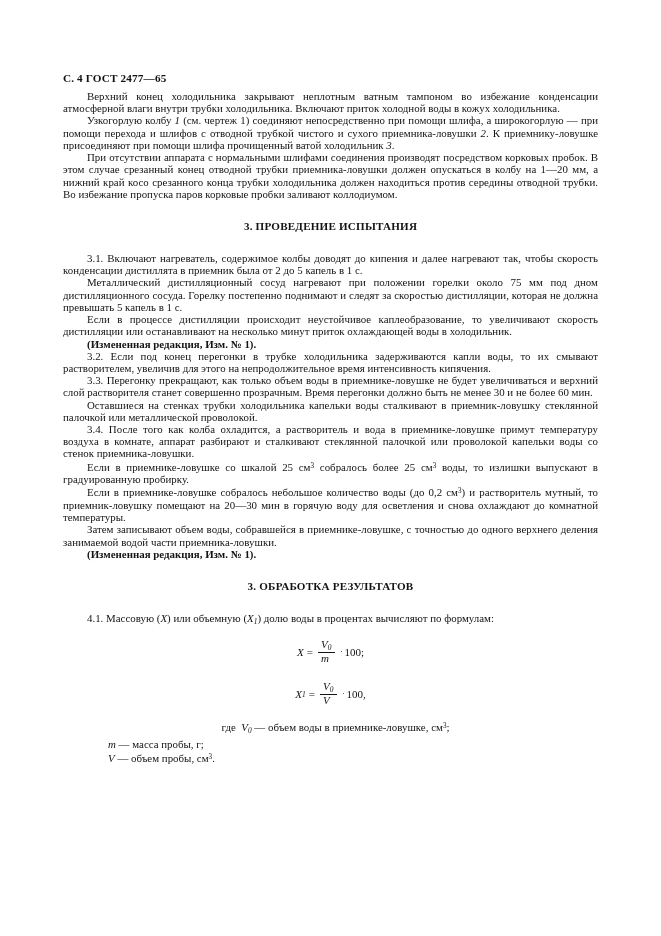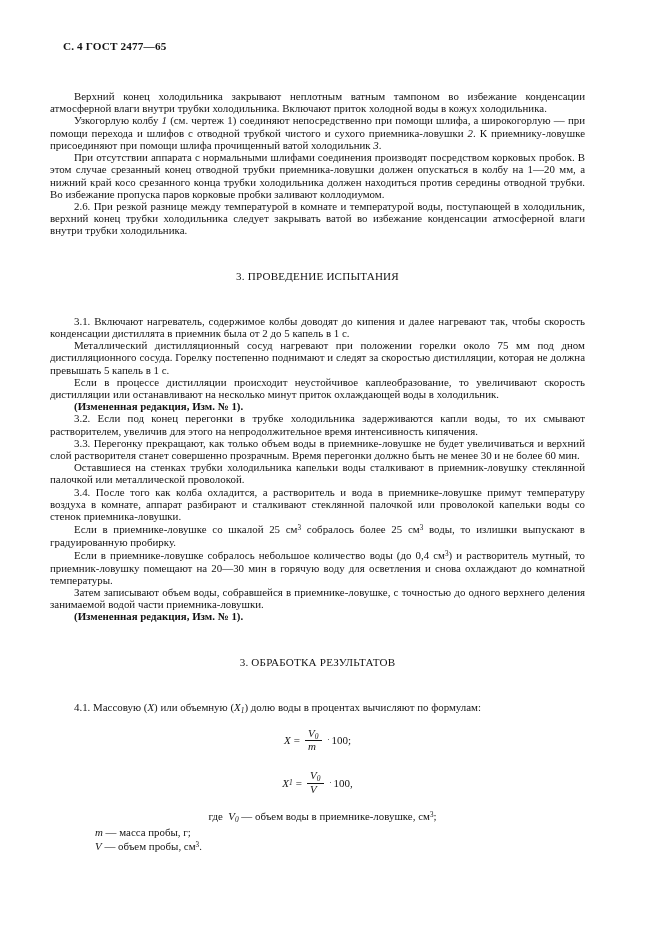--- a/index.html
+++ b/index.html
@@ -22,31 +22,31 @@
     left: 0; top: 0;
     width: 661px;
     height: 936px;
     background: #ffffff;
   }
 
   
   .running-head {
     position: absolute;
     left: 63px;
-    top: 40px;
+    top: 72px;
     font-size: 11.2px;
     font-weight: bold;
     letter-spacing: 0.15px;
     white-space: nowrap;
   }
 
   
   .body-col {
     position: absolute;
-    left: 50px;
+    left: 63px;
     top: 90px;
     width: 535px;
   }
 
   p.para {
     margin: 0;
     font-size: 10.9px;
     line-height: 12.22px;
     text-align: justify;
     text-indent: 24px;
@@ -57,23 +57,23 @@
   p.para.bold-note {
     font-weight: bold;
     text-align: left;
   }
 
   .b { font-weight: bold; }
   .i { font-style: italic; }
 
   
   h2.sec-title {
-    margin: 13px;
+    margin: 0;
     font-size: 11.1px;
-    font-weight: normal;
+    font-weight: bold;
     text-align: center;
     letter-spacing: 0.2px;
     text-indent: 0;
   }
 
   
   .gap-sec-before { height: 20px; }
   .gap-sec-after  { height: 20px; }
 
   
@@ -156,21 +156,20 @@
   <div class="running-head">С. 4 ГОСТ 2477—65</div>
 
   <div class="body-col">
 
     <p class="para">Верхний конец холодильника закрывают неплотным ватным тампоном во избежание конденсации атмосферной влаги внутри трубки холодильника. Включают приток холодной воды в кожух холодильника.</p>
 
     <p class="para"><span>Узкогорлую колбу </span><span class="i">1</span><span> (см. чертеж 1) соединяют непосредственно при помощи шлифа, а широкогорлую — при помощи перехода и шлифов с отводной трубкой чистого и сухого приемника-ловушки </span><span class="i">2</span><span>. К приемнику-ловушке присоединяют при помощи шлифа прочищенный ватой холодильник </span><span class="i">3</span><span>.</span></p>
 
     <p class="para">При отсутствии аппарата с нормальными шлифами соединения производят посредством корковых пробок. В этом случае срезанный конец отводной трубки приемника-ловушки должен опускаться в колбу на 1—20 мм, а нижний край косо срезанного конца трубки холодильника должен находиться против середины отводной трубки. Во избежание пропуска паров корковые пробки заливают коллодиумом.</p>
 
-    <p class="para">2.6.  При резкой разнице между температурой в комнате и температурой воды, поступающей в холодильник, верхний конец трубки холодильника следует закрывать ватой во избежание конденсации атмосферной влаги внутри трубки холодильника.</p>
 
 
     <div class="gap-sec-before"></div>
     <h2 class="sec-title">3.  ПРОВЕДЕНИЕ ИСПЫТАНИЯ</h2>
     <div class="gap-sec-after"></div>
 
     <p class="para">3.1.  Включают нагреватель, содержимое колбы доводят до кипения и далее нагревают так, чтобы скорость конденсации дистиллята в приемник была от 2 до 5 капель в 1 с.</p>
 
     <p class="para">Металлический дистилляционный сосуд нагревают при положении горелки около 75 мм под дном дистилляционного сосуда. Горелку постепенно поднимают и следят за скоростью дистилляции, которая не должна превышать 5 капель в 1 с.</p>
 
@@ -181,21 +180,21 @@
     <p class="para">3.2.  Если под конец перегонки в трубке холодильника задерживаются капли воды, то их смывают растворителем, увеличив для этого на непродолжительное время интенсивность кипячения.</p>
 
     <p class="para">3.3.  Перегонку прекращают, как только объем воды в приемнике-ловушке не будет увеличиваться и верхний слой растворителя станет совершенно прозрачным. Время перегонки должно быть не менее 30 и не более 60 мин.</p>
 
     <p class="para">Оставшиеся на стенках трубки холодильника капельки воды сталкивают в приемник-ловушку стеклянной палочкой или металлической проволокой.</p>
 
     <p class="para">3.4.  После того как колба охладится, а растворитель и вода в приемнике-ловушке примут температуру воздуха в комнате, аппарат разбирают и сталкивают стеклянной палочкой или проволокой капельки воды со стенок приемника-ловушки.</p>
 
     <p class="para"><span>Если в приемнике-ловушке со шкалой 25 см</span><sup>3</sup><span> собралось более 25 см</span><sup>3</sup><span> воды, то излишки выпускают в градуированную пробирку.</span></p>
 
-    <p class="para"><span>Если в приемнике-ловушке собралось небольшое количество воды (до 0,4 см</span><sup>3</sup><span>) и растворитель мутный, то приемник-ловушку помещают на 20—30 мин в горячую воду для осветления и снова охлаждают до комнатной температуры.</span></p>
+    <p class="para"><span>Если в приемнике-ловушке собралось небольшое количество воды (до 0,2 см</span><sup>3</sup><span>) и растворитель мутный, то приемник-ловушку помещают на 20—30 мин в горячую воду для осветления и снова охлаждают до комнатной температуры.</span></p>
 
     <p class="para">Затем записывают объем воды, собравшейся в приемнике-ловушке, с точностью до одного верхнего деления занимаемой водой части приемника-ловушки.</p>
 
     <p class="para bold-note">(Измененная редакция, Изм. № 1).</p>
 
     <div class="gap-sec-before"></div>
     <h2 class="sec-title">3.  ОБРАБОТКА РЕЗУЛЬТАТОВ</h2>
     <div class="gap-sec-after"></div>
 
     <p class="para"><span>4.1.  Массовую (</span><span class="i">X</span><span>) или объемную (</span><span class="i">X</span><sub>1</sub><span>) долю воды в процентах вычисляют по формулам:</span></p>

